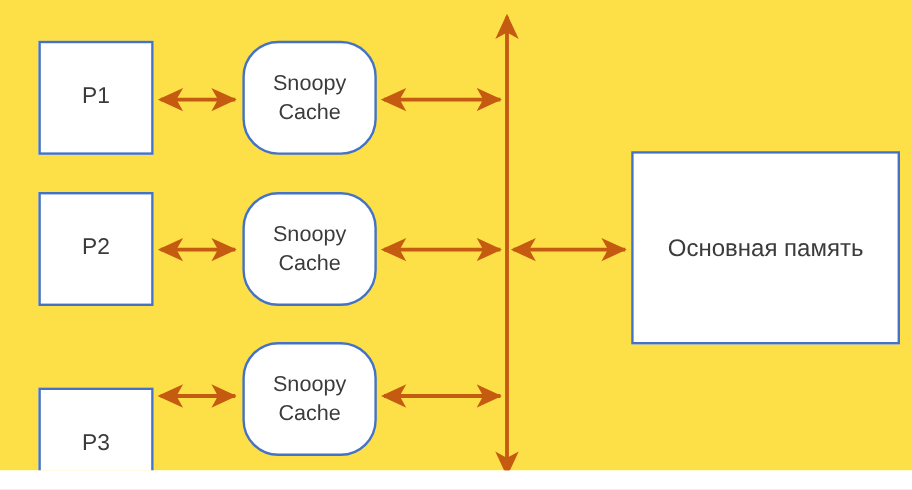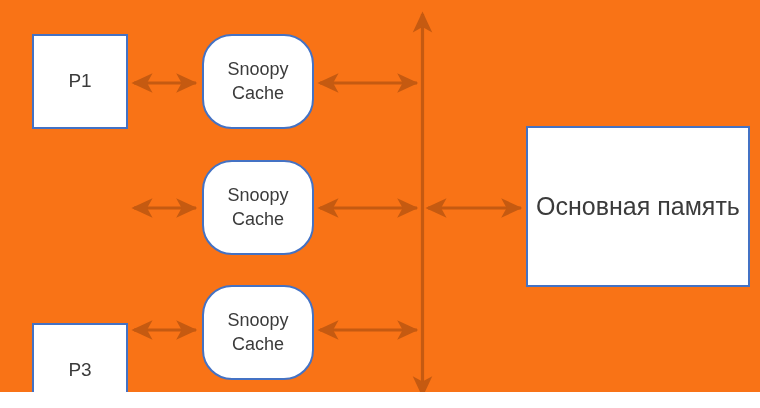--- a/index.html
+++ b/index.html
@@ -7,21 +7,21 @@
     padding: 0;
     background: #ffffff;
   }
   body {
     font-family: "Liberation Sans", "DejaVu Sans", sans-serif;
   }
   #canvas {
     position: relative;
     width: 760px;
     height: 392px;
-    background: #f97316;
+    background: #fde047;
     overflow: hidden;
   }
   .node {
     position: absolute;
     box-sizing: border-box;
     border: 2px solid #4472C4;
     background: #ffffff;
     display: flex;
     align-items: center;
     justify-content: center;
@@ -34,21 +34,21 @@
     white-space: pre-line;
   }
   .proc {
     font-size: 19px;
   }
   .cache {
     font-size: 18px;
     border-radius: 30px;
   }
   .memory {
-    font-size: 25px;
+    font-size: 20px;
   }
   svg.edges {
     position: absolute;
     left: 0;
     top: 0;
     width: 760px;
     height: 408px;
     pointer-events: none;
   }
 </style>
@@ -81,20 +81,23 @@
 
     <line x1="134" y1="330" x2="196" y2="330" stroke="#C55A11" stroke-width="3.2" marker-start="url(#arrowStart)" marker-end="url(#arrowEnd)"></line>
 
     <line x1="320" y1="330" x2="417" y2="330" stroke="#C55A11" stroke-width="3.2" marker-start="url(#arrowStart)" marker-end="url(#arrowEnd)"></line>
   </svg>
 
   <div class="node proc" style="left:32px; top:34px; width:96px; height:95px;">
     <span class="node-label">P1</span>
   </div>
 
+  <div class="node proc" style="left:32px; top:160px; width:96px; height:95px;">
+    <span class="node-label">P2</span>
+  </div>
 
   <div class="node proc" style="left:32px; top:285px; width:96px; height:95px;margin-top:38px;">
     <span class="node-label">P3</span>
   </div>
 
   <div class="node cache" style="left:202px; top:34px; width:112px; height:95px;">
     <span class="node-label">Snoopy
 Cache</span>
   </div>
 

